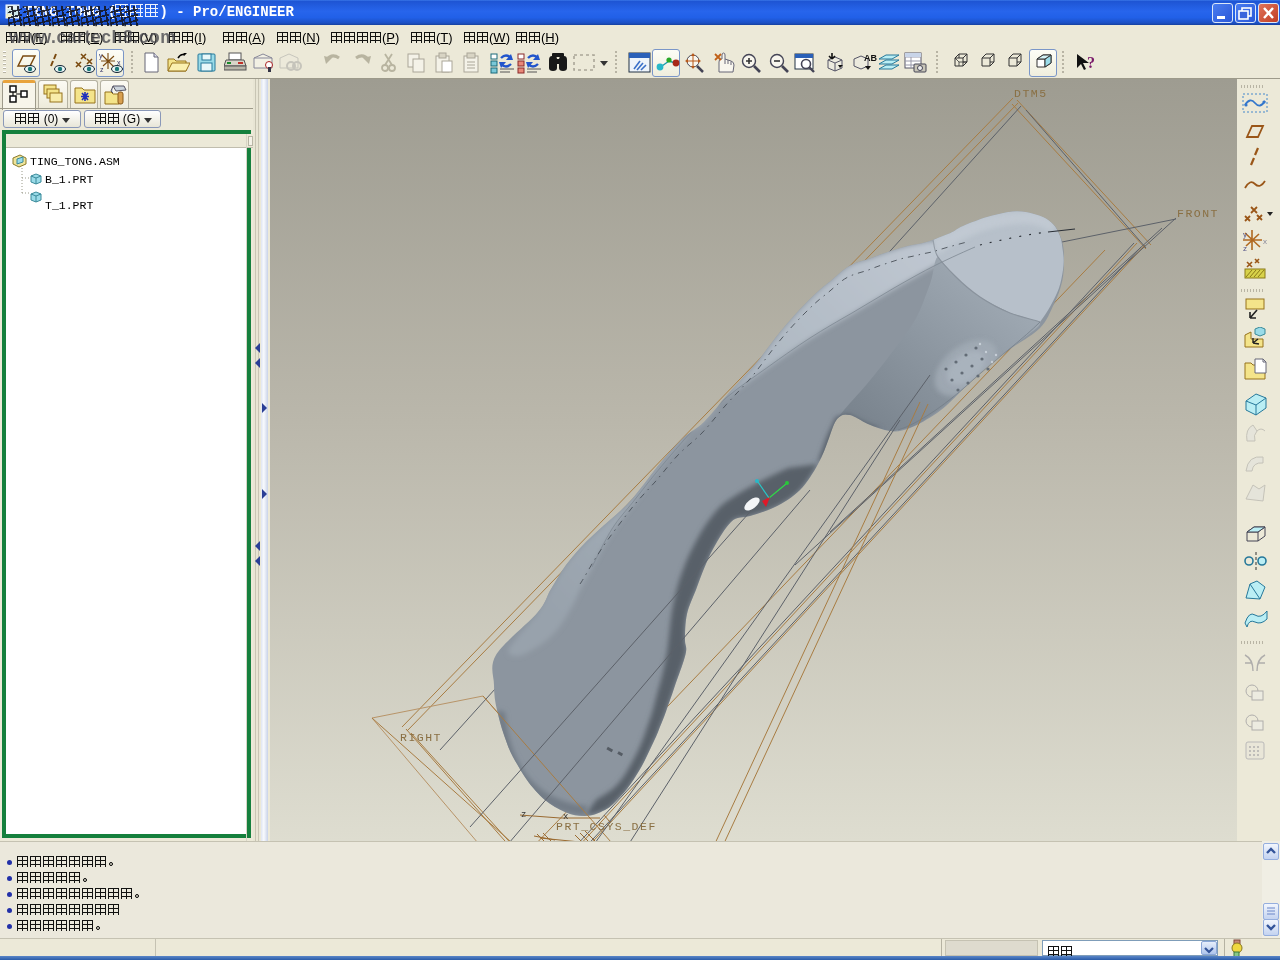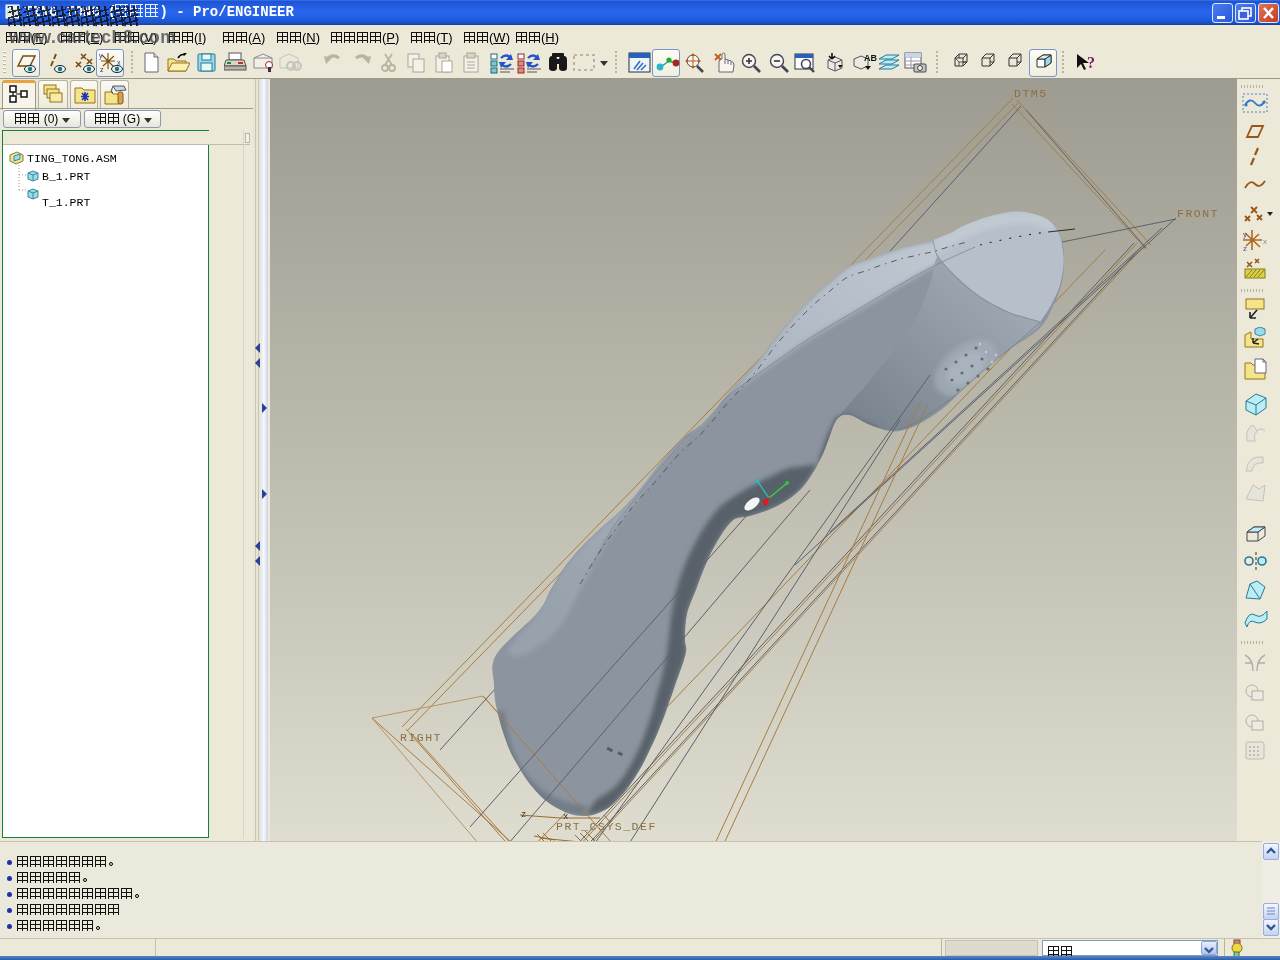--- a/index.html
+++ b/index.html
@@ -30,21 +30,21 @@
 .grip{position:absolute;top:3px;width:3px;height:24px;background:repeating-linear-gradient(180deg,#fff 0 1px,#b8b4a4 1px 2px,transparent 2px 4px)}
 .tsep{position:absolute;top:3px;width:2px;height:24px;background:repeating-linear-gradient(180deg,#b8b4a4 0 2px,transparent 2px 4px)}
 .tbtn{position:absolute;top:1px;width:28px;height:28px;border:1px solid #7a96c8;border-radius:3px;background:linear-gradient(180deg,#fdfdf6,#f0eedd)}
 svg.ic{position:absolute;top:4px}
 
 #lpanel{left:0;top:79px;width:253px;height:762px;background:#ece9d8}
 .tab{position:absolute;top:1px;height:28px;border:1px solid #b5b2a2;border-bottom:none;border-radius:3px 3px 0 0;background:linear-gradient(180deg,#fbfaf3,#eeebdb)}
 #tabsel{border-color:#9d9a8a;background:#f7f5ea;border-top:3px solid #e8a33c;height:30px}
 #tabline{position:absolute;left:0;top:29px;width:253px;height:1px;background:#9d9a8a}
 .ddbtn{position:absolute;top:31px;height:18px;border:1px solid #8a98b8;border-radius:3px;background:linear-gradient(180deg,#ffffff,#e8e6d8);font-size:12px;text-align:center;color:#000;line-height:16px}
-#tree{position:absolute;left:2px;top:51px;width:207px;height:708px;background:#fff;border:1px solid #15803d}
+#tree{position:absolute;left:2px;top:51px;width:249px;height:708px;background:#fff;border:4px solid #15803d}
 #treehead{position:absolute;left:0;top:0;width:247px;height:14px;background:#ece9d8;border-bottom:1px solid #c0bdae}
 #tree .ti{position:absolute;font-family:"Liberation Mono",monospace;font-size:11.5px;color:#000;white-space:nowrap;letter-spacing:0px}
 
 #sash{left:253px;top:79px;width:17px;height:762px;background:#ece9d8}
 #sash .bar{position:absolute;top:0;width:7px;height:762px;background:linear-gradient(90deg,#dfe5f2,#f8fafd 40%,#c8d2e8)}
 
 #rtbar{left:1237px;top:79px;width:43px;height:762px;background:#ece9d8}
 
 #msg{left:0;top:841px;width:1262px;height:97px;background:#ebe8dc;border-top:1px solid #c5c2b2;font-size:12px;color:#000}
 .bullet{position:absolute;left:7px;width:5px;height:5px;border-radius:50%;background:#2230a8}

